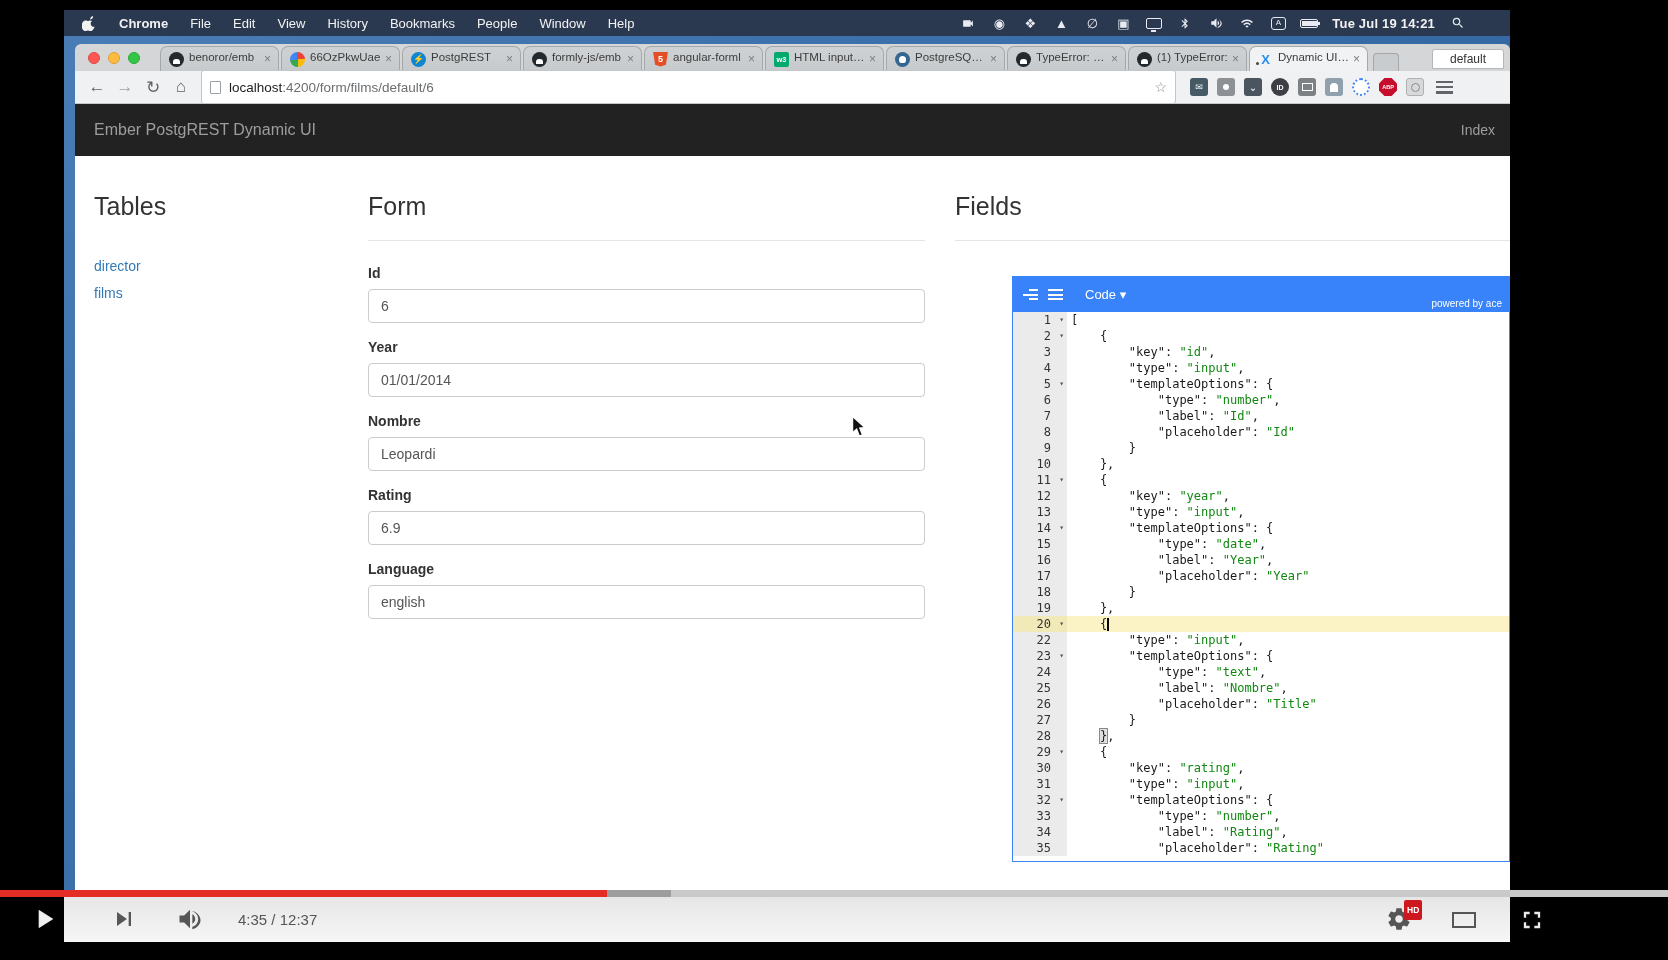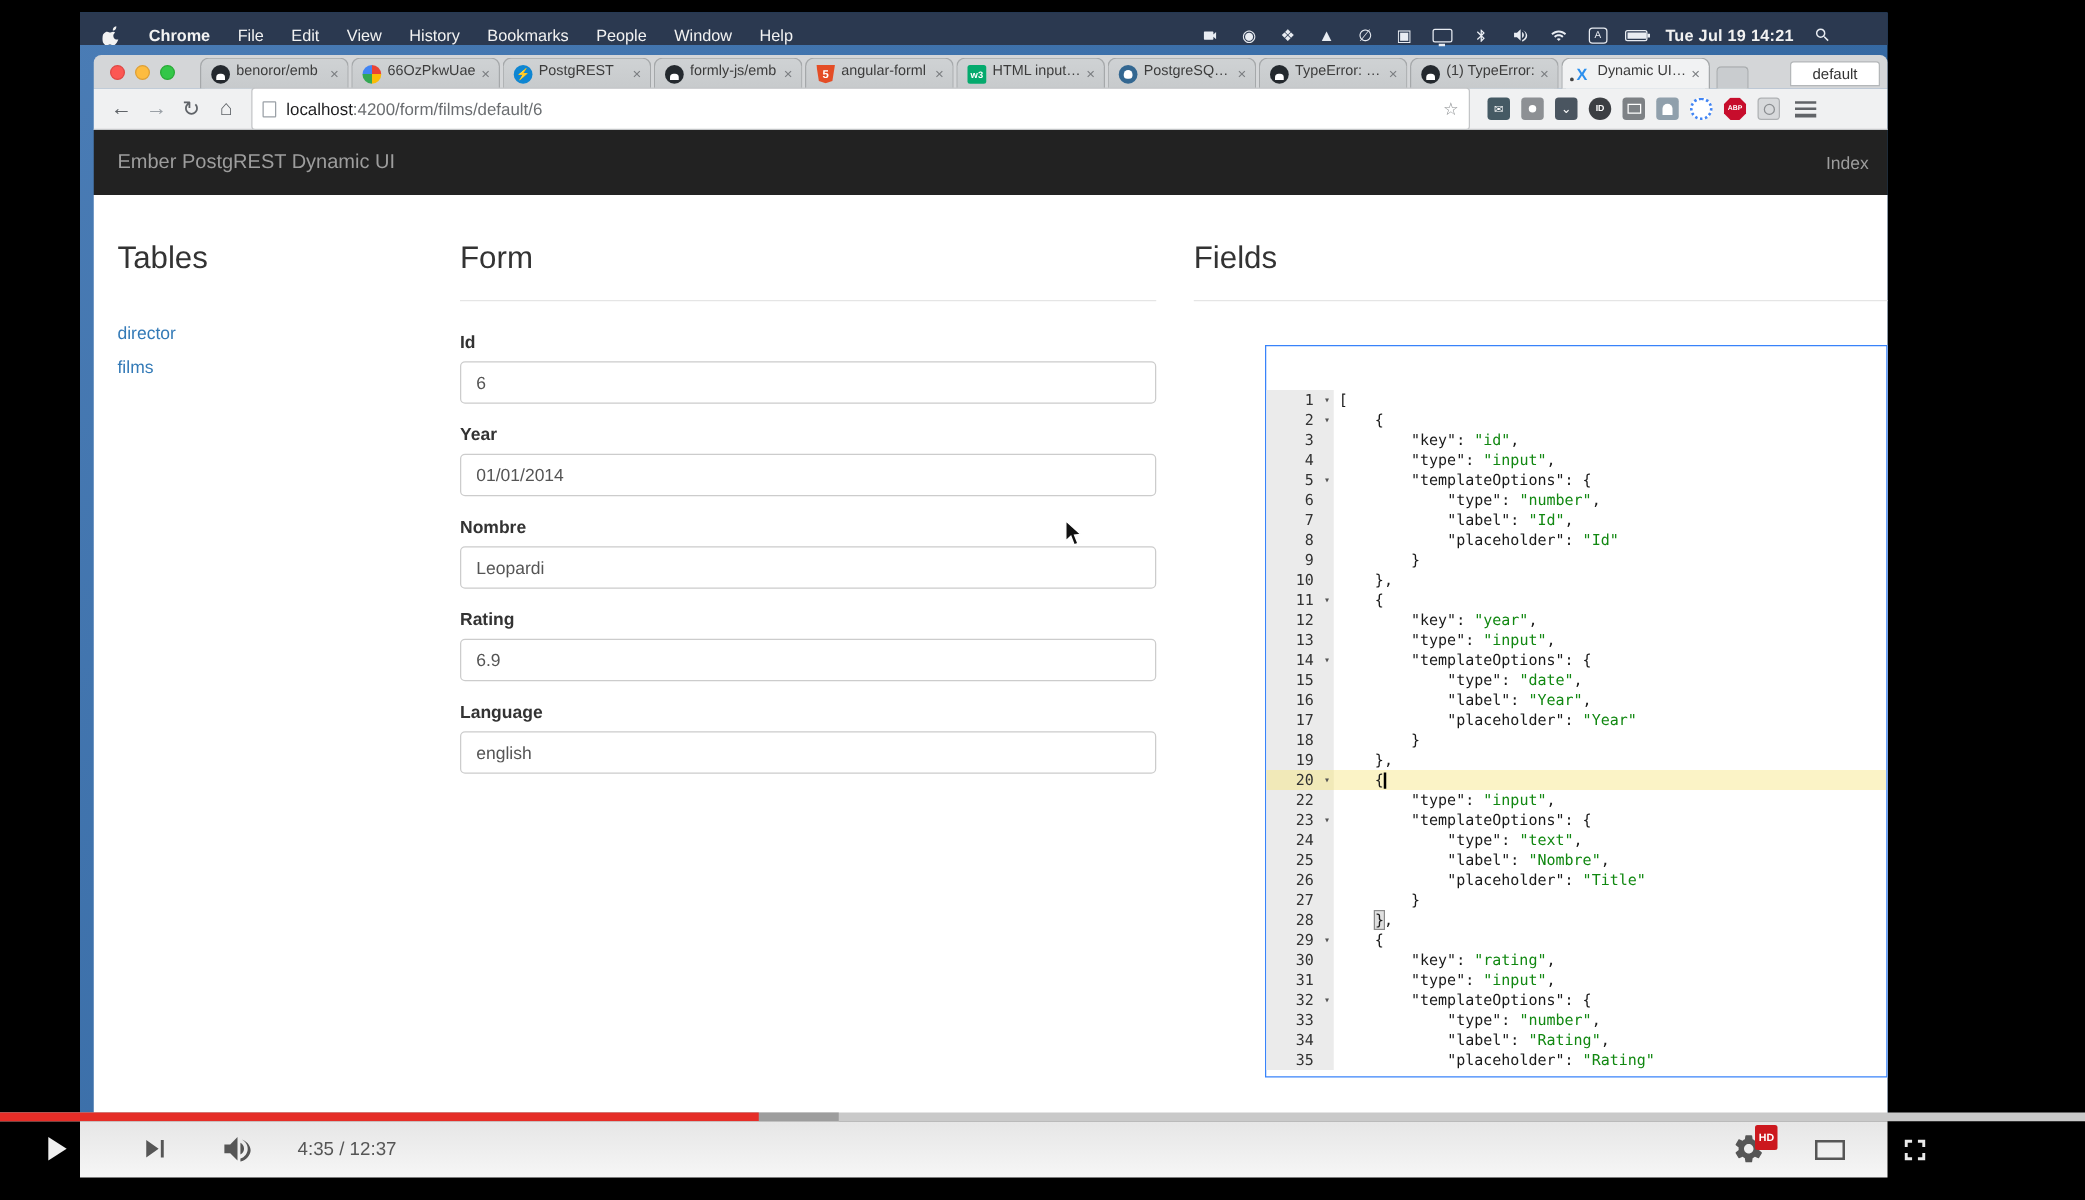--- a/index.html
+++ b/index.html
@@ -7,21 +7,21 @@
   .canvas{position:relative;width:1668px;height:960px;background:#000;overflow:hidden;
           font-family:"Liberation Sans",sans-serif;}
   .abs{position:absolute;}
 
   
   .wallpaper{left:64px;top:10px;width:1446px;height:881px;
     background:linear-gradient(135deg,#4a7cb5 0%,#3a6ea8 45%,#2c5f97 100%);}
 
   
   .menubar{left:64px;top:10px;width:1446px;height:26px;background:#2b3950;
-    display:flex;align-items:flex-end;color:#f2f2f2;font-size:13px;}
+    display:flex;align-items:center;color:#f2f2f2;font-size:13px;}
   .menubar .apple{margin:0 12px 0 18px;display:flex;}
   .menubar .mitem{padding:0 11px;}
   .menubar .mitem.first{font-weight:bold;}
   .mb-right{margin-left:auto;display:flex;align-items:center;gap:14px;padding-right:14px;}
   .st-ic{display:inline-flex;align-items:center;justify-content:center;width:18px;height:16px;
     color:#e8ecf2;font-size:13px;line-height:1;}
   .mb-clock{font-size:13px;font-weight:bold;letter-spacing:.2px;}
   .disp-ic{width:16px;height:11px;border:1.5px solid #e8ecf2;border-radius:2px;position:relative;}
   .disp-ic:after{content:"";position:absolute;left:4px;bottom:-4px;width:5px;height:2px;background:#e8ecf2;}
   .batt{width:20px;height:9px;border:1px solid #e8ecf2;border-radius:2px;position:relative;}
@@ -324,20 +324,36 @@
     <div class="h-big" style="left:293px;top:36px;">Form</div>
     <div class="hr" style="left:293px;top:84px;width:557px;"></div>
     <span id="form-fields"><label class="flabel" style="left: 293px; top: 109px;">Id</label><input class="finput" value="6" style="left: 293px; top: 133px;"><label class="flabel" style="left: 293px; top: 183px;">Year</label><input class="finput" value="01/01/2014" style="left: 293px; top: 207px;"><label class="flabel" style="left: 293px; top: 257px;">Nombre</label><input class="finput" value="Leopardi" style="left: 293px; top: 281px;"><label class="flabel" style="left: 293px; top: 331px;">Rating</label><input class="finput" value="6.9" style="left: 293px; top: 355px;"><label class="flabel" style="left: 293px; top: 405px;">Language</label><input class="finput" value="english" style="left: 293px; top: 429px;"></span>
 
     
     <div class="h-big" style="left:880px;top:36px;">Fields</div>
     <div class="hr" style="left:880px;top:84px;width:555px;"></div>
   </div>
 
   <div class="abs editor">
+    <div class="je-menu">
+      <span class="je-ic indent">
+          <i></i>
+          <i></i>
+          <i></i>
+        </span>
+      <span class="je-ic">
+          <i></i>
+          <i></i>
+          <i></i>
+        </span>
+      <span class="je-mode">
+        <span>Code</span> <span>▾</span>
+      </span>
+      <span class="je-powered">powered by ace</span>
+    </div>
     <div class="je-code" id="code">
         <div class="crow">
           <span class="gut">1<span class="fold">▾</span></span>
           <span class="ctext">[</span>
         </div>
         <div class="crow">
           <span class="gut">2<span class="fold">▾</span></span>
           <span class="ctext">    {</span>
         </div>
         <div class="crow">

